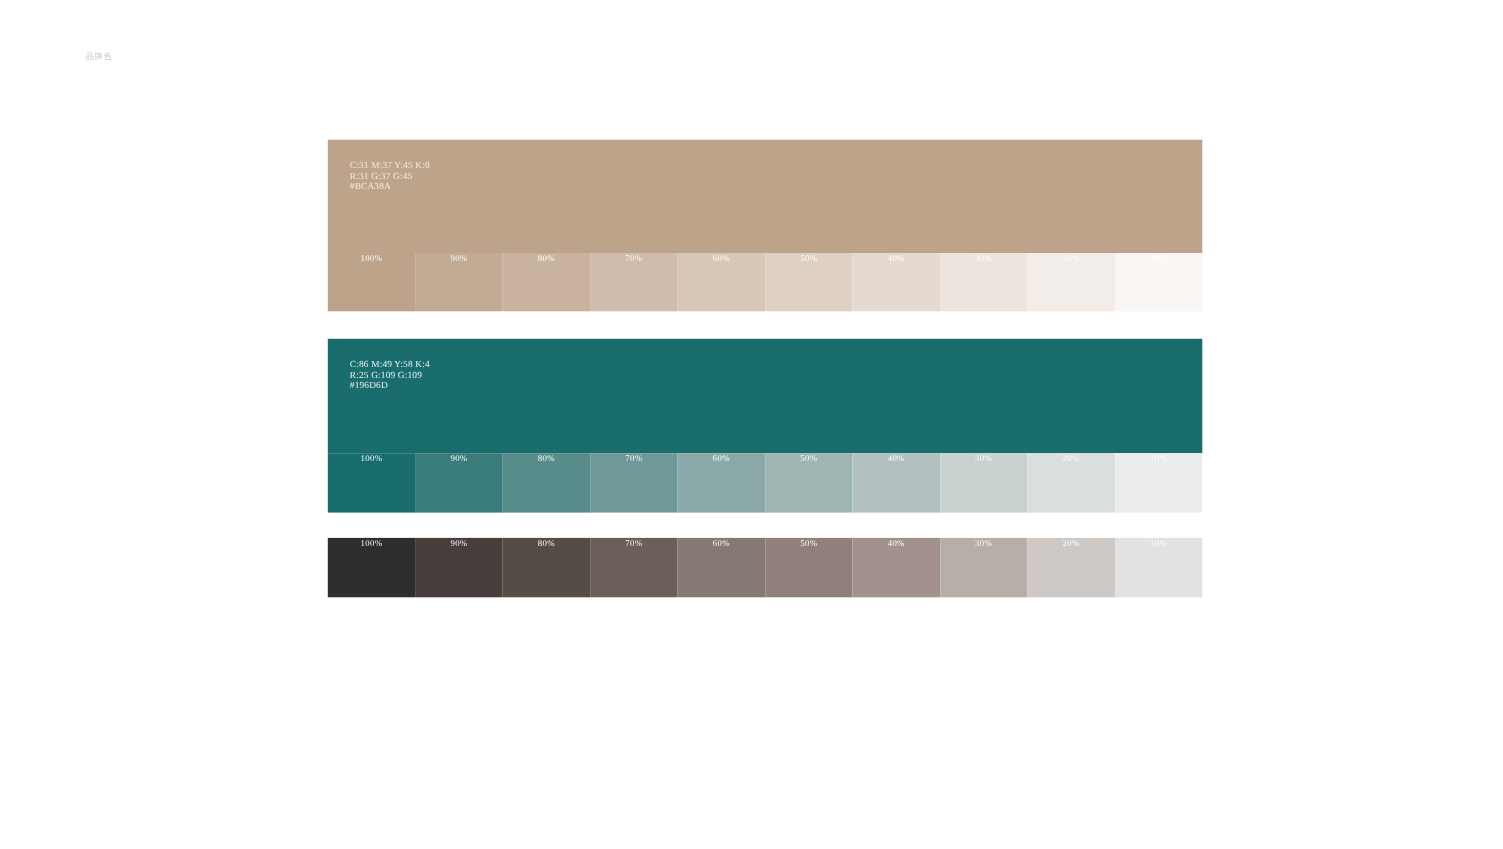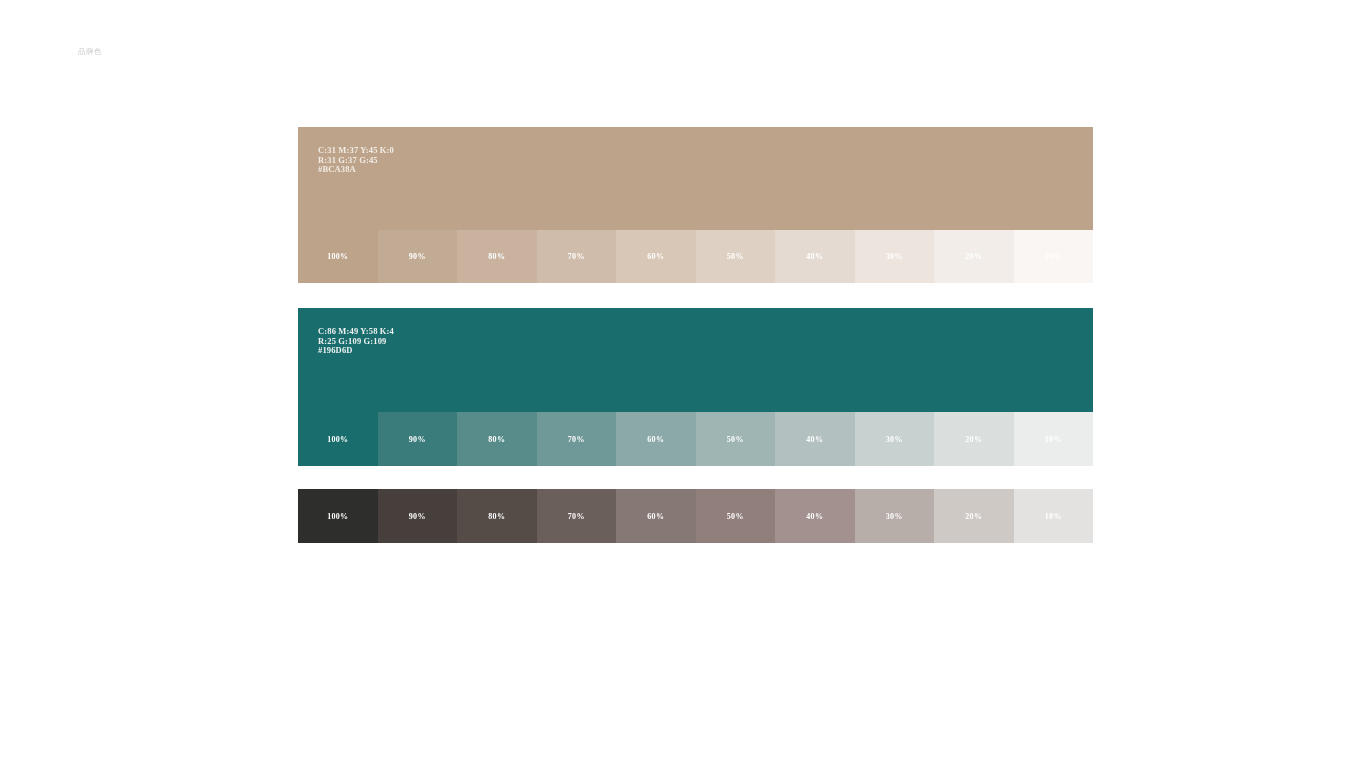--- a/index.html
+++ b/index.html
@@ -31,21 +31,20 @@
   
   .palette {
     position: absolute;
     left: 298px;
     width: 795px;
   }
   .card {
     position: absolute;
     left: 0;
     width: 795px;
-    font-weight: bold;
   }
   .card-1 { top: 127px; }
   .card-2 { top: 308px; }
   .card-3 { top: 489px; }
 
   .card-main {
     position: relative;
     width: 100%;
     height: 103px;
     box-sizing: border-box;
@@ -73,21 +72,20 @@
     width: 100%;
     height: 53px;
   }
   .card-2 .tints { height: 54px; }
   .card-3 .tints { height: 54px; }
 
   .tint {
     flex: 1 1 0;
     position: relative;
     display: flex;
-    align-items: center;
     justify-content: center;
   }
   .tint-label {
     font-size: 8px;
     letter-spacing: 0.3px;
     color: #ffffff;
     user-select: none;
   }
 </style>
 </head>

